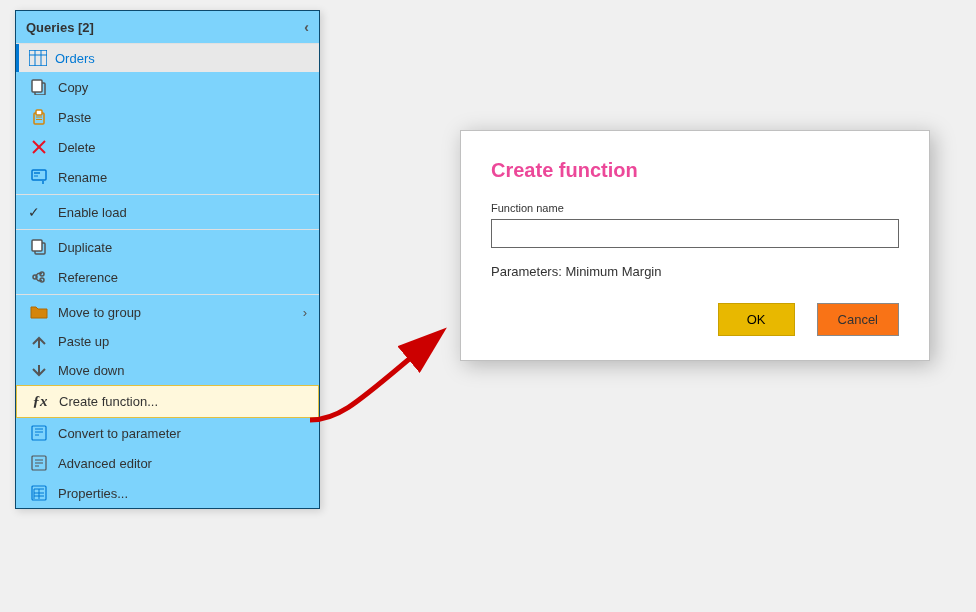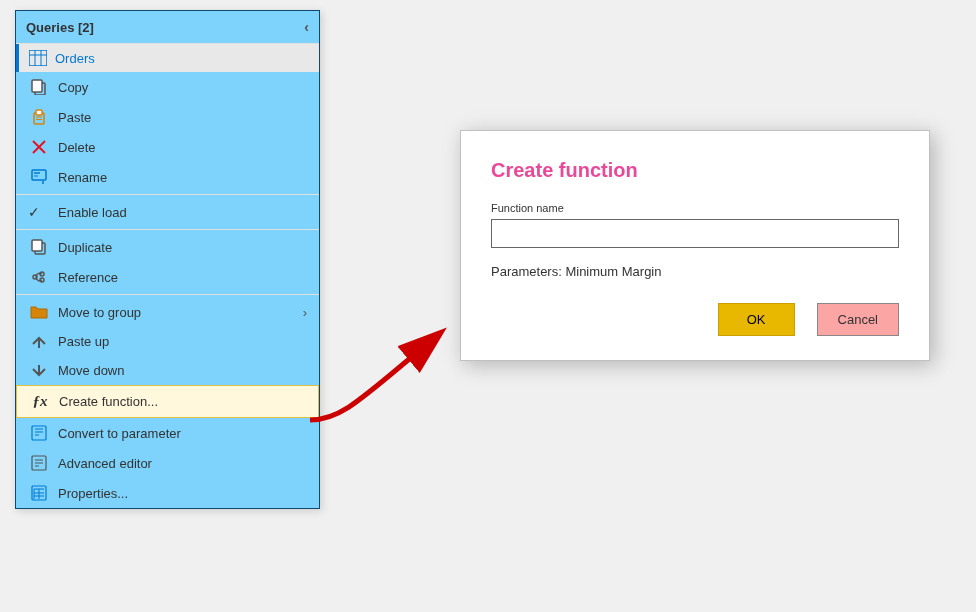--- a/index.html
+++ b/index.html
@@ -170,21 +170,21 @@
       background: #e8b800;
       border: 1px solid #c9a000;
       color: #000;
       padding: 8px 28px;
       font-size: 13px;
       cursor: pointer;
       font-weight: 500;
     }
 
     .btn-cancel {
-      background: #fca5a5;
+      background: #f97316;
       border: 1px solid #888;
       color: #333;
       padding: 8px 20px;
       font-size: 13px;
       cursor: pointer;
     }
   </style>
 </head>
 <body>
 

